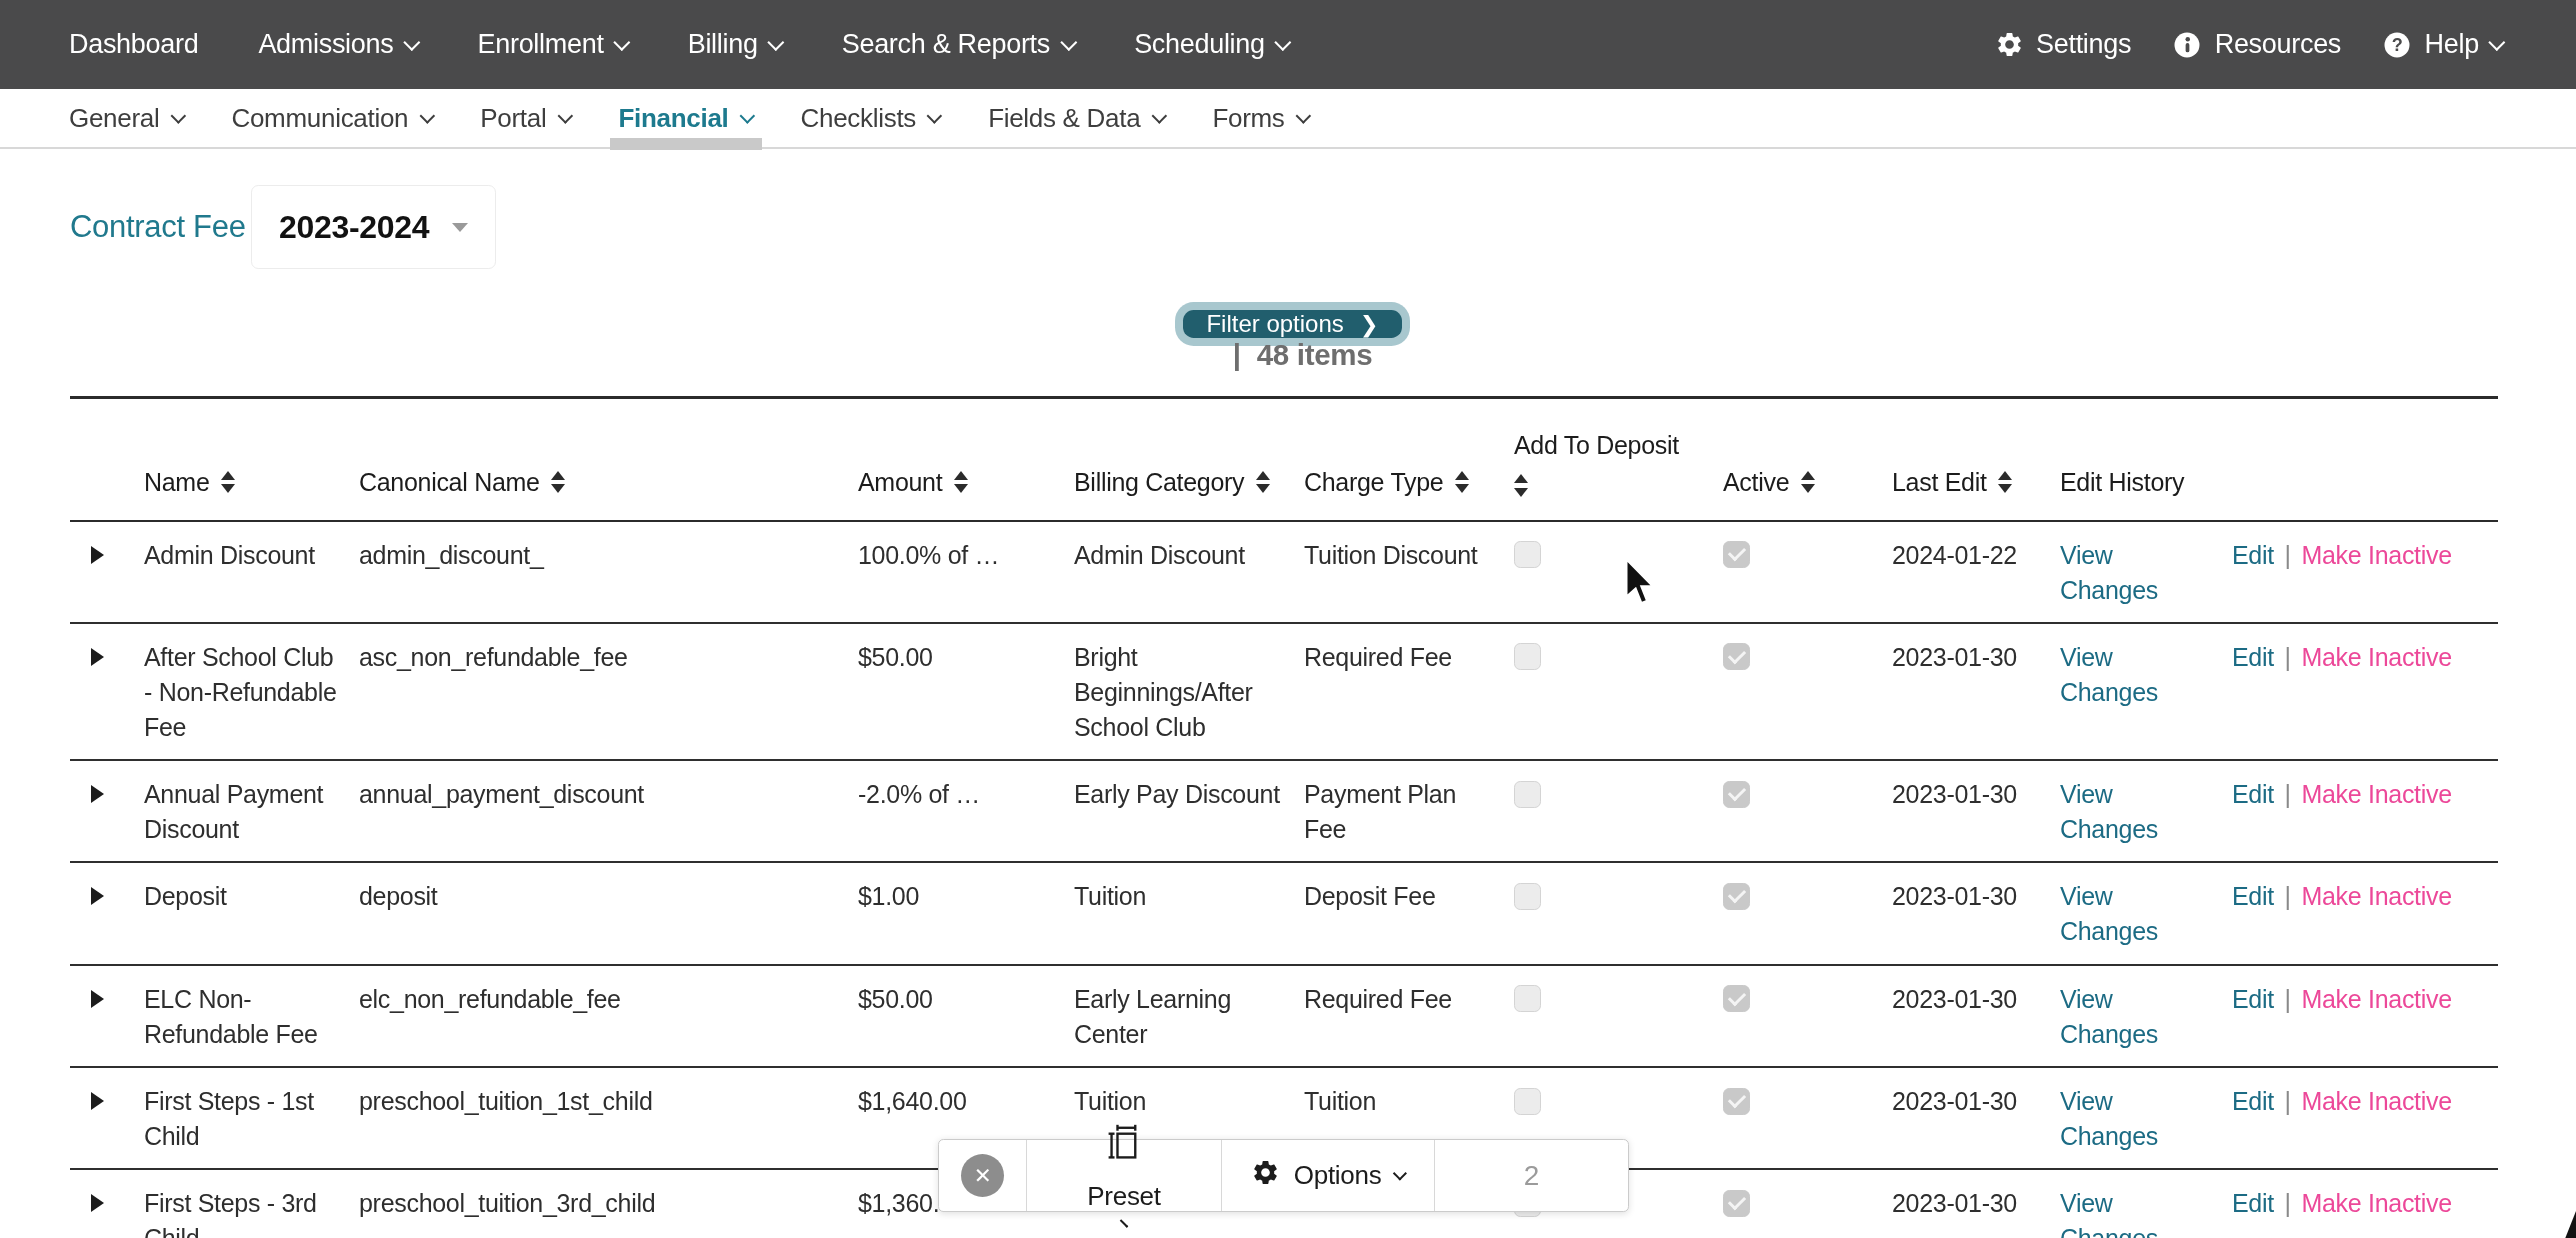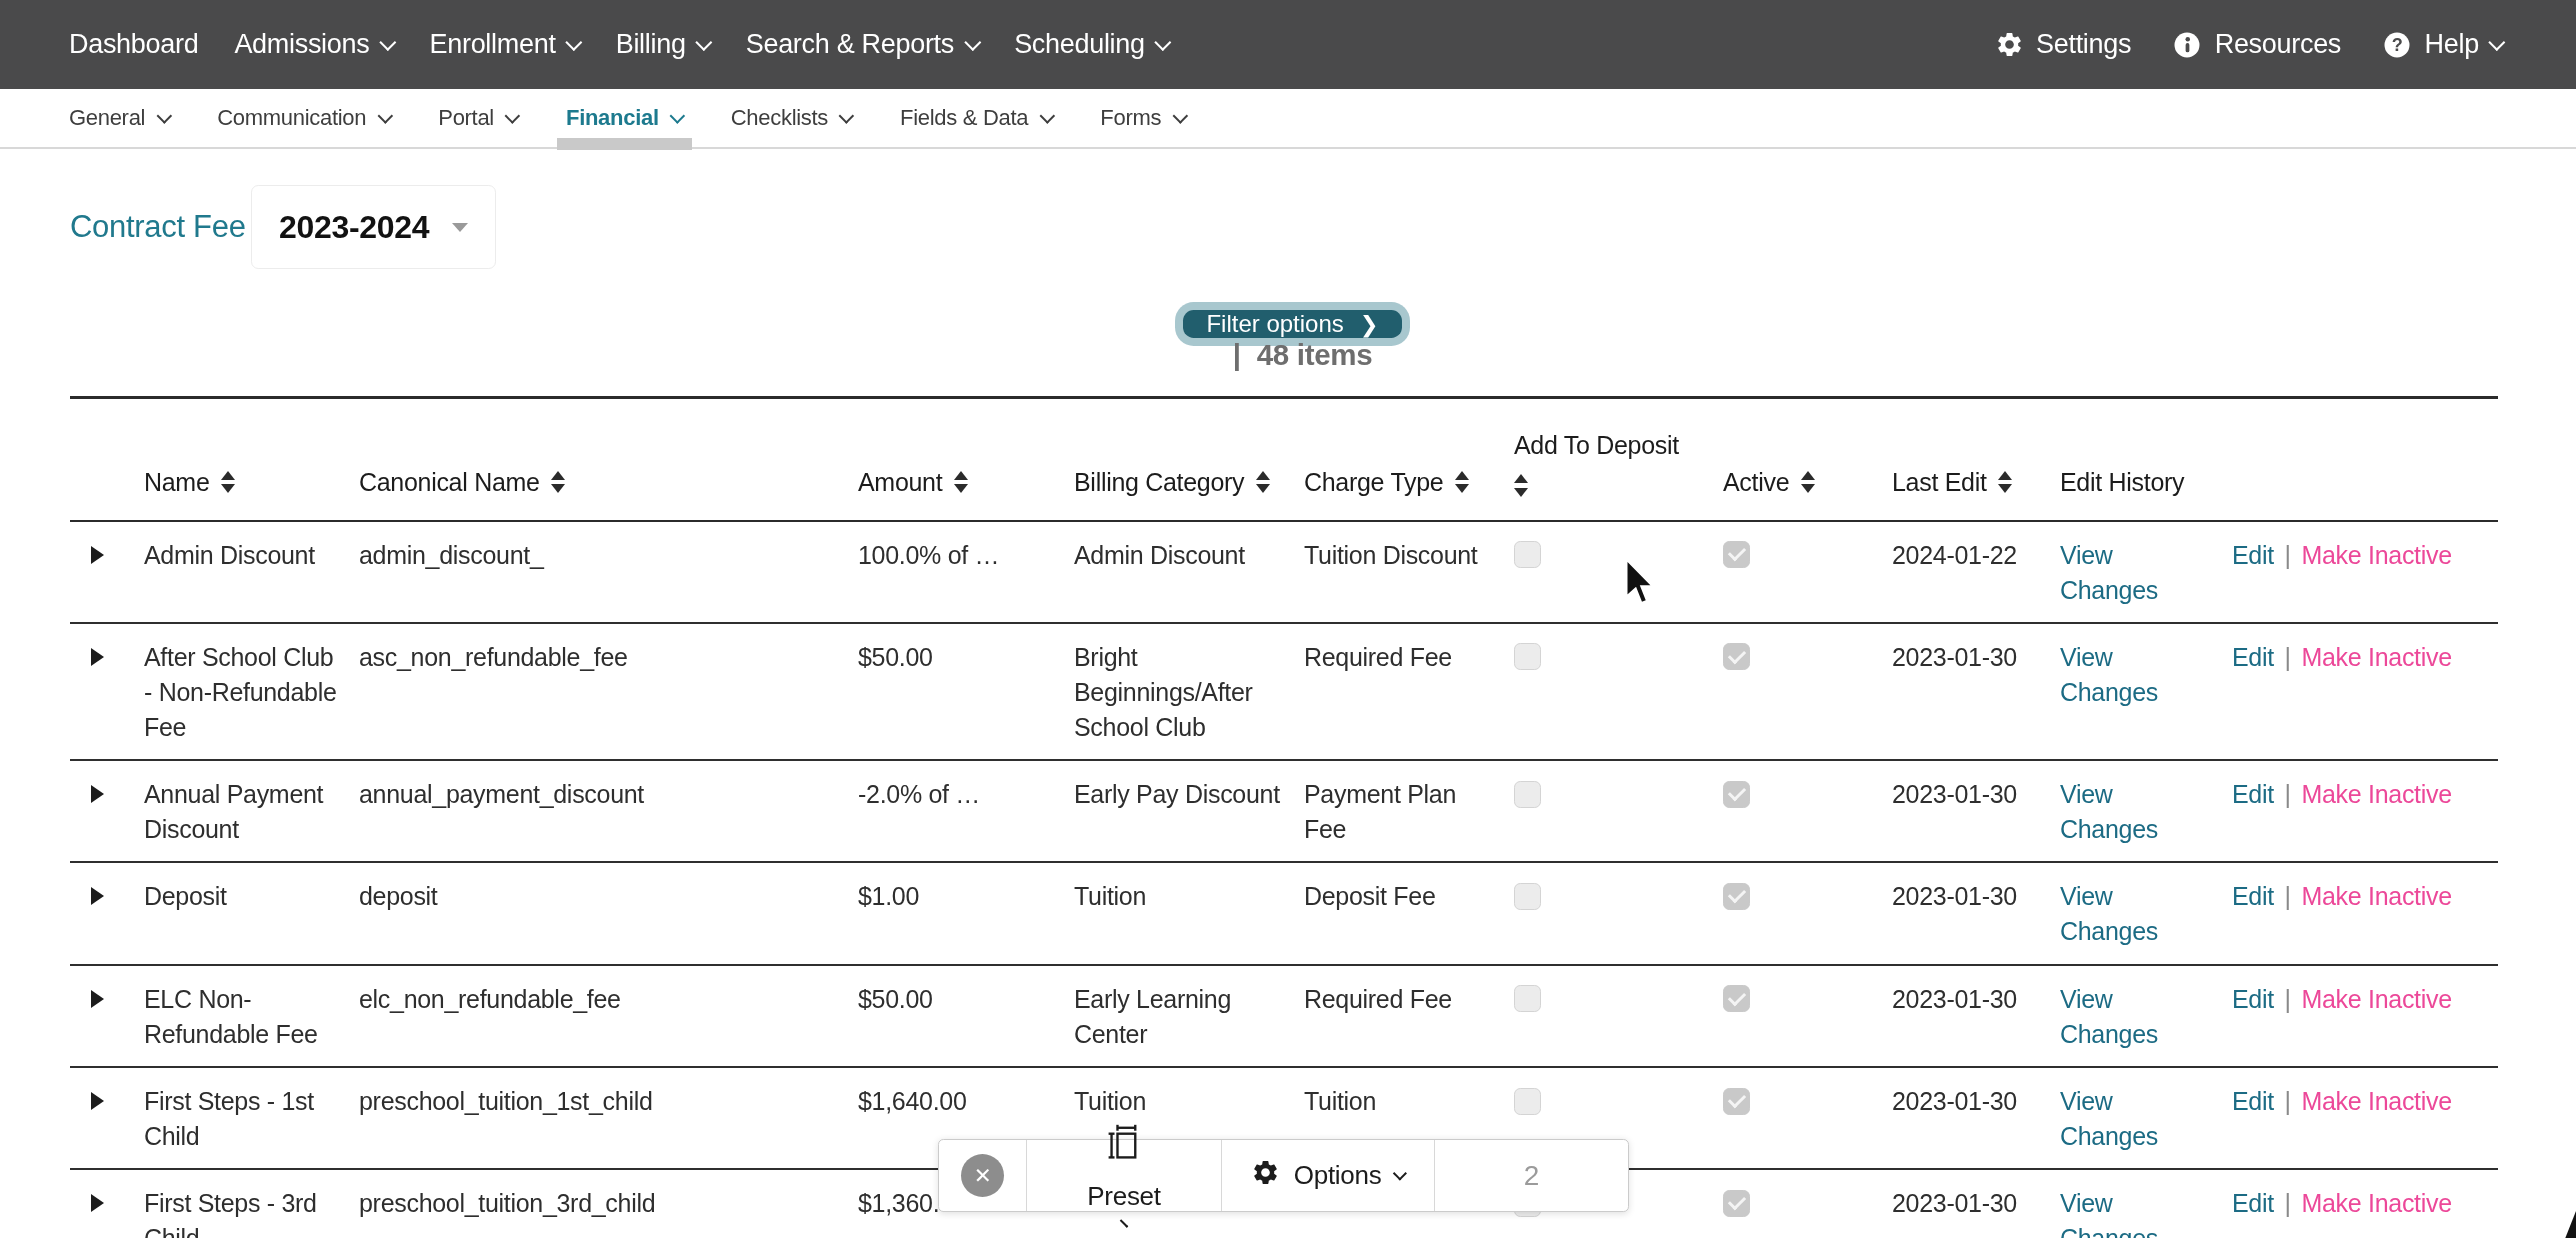--- a/index.html
+++ b/index.html
@@ -2,30 +2,30 @@
 <html style="font-size:14.3px"><head>
 <meta charset="utf-8">
 <style>
   * { margin:0; padding:0; box-sizing:border-box; }
   html,body { width:2576px; height:1239px; overflow:hidden; background:#fff;
     font-family:"Liberation Sans", sans-serif; letter-spacing:-0.3px; }
 
   
   .topnav { height:89px; background:#4a4a4b; display:flex; align-items:center;
     padding:0 73px 0 69px; color:#fff; font-size:27px; }
-  .topnav-left { display:flex; align-items:center; gap:36px; }
+  .topnav-left { display:flex; align-items:center; gap:60px; }
   .topnav-right { margin-left:auto; display:flex; align-items:center; gap:41px; }
   .nav-item { display:flex; align-items:center; gap:12.5px; cursor:default; white-space:nowrap; }
   .chev { display:inline-block; width:11.6px; height:11.6px; border-right:2.7px solid currentColor;
     border-bottom:2.7px solid currentColor; transform:rotate(45deg) translate(-1.8px,-1.8px); }
   .nav-icon { display:flex; align-items:center; }
 
   
   .subnav { height:60px; border-bottom:2.7px solid #d8d8d8; display:flex; align-items:center;
-    padding:0 69px; gap:48px; font-size:22px; color:#3e3e3e; }
+    padding:0 69px; gap:48px; font-size:26px; color:#3e3e3e; }
   .tab { display:flex; align-items:center; gap:13.4px; position:relative; height:100%; white-space:nowrap; }
   .tab .chev { width:10.7px; height:10.7px; }
   .tab.active { color:#1d7a8e; font-weight:700; }
   .tab.active::after { content:""; position:absolute; left:-9px; right:-9px; bottom:-2.7px;
     height:11.6px; background:#c9c9c9; }
 
   
   .content { padding:0 70px; position:relative; }
   .title-row { margin-top:36px; display:flex; align-items:center; }
   .page-title { font-size:31px; font-weight:400; color:#20798d; }

